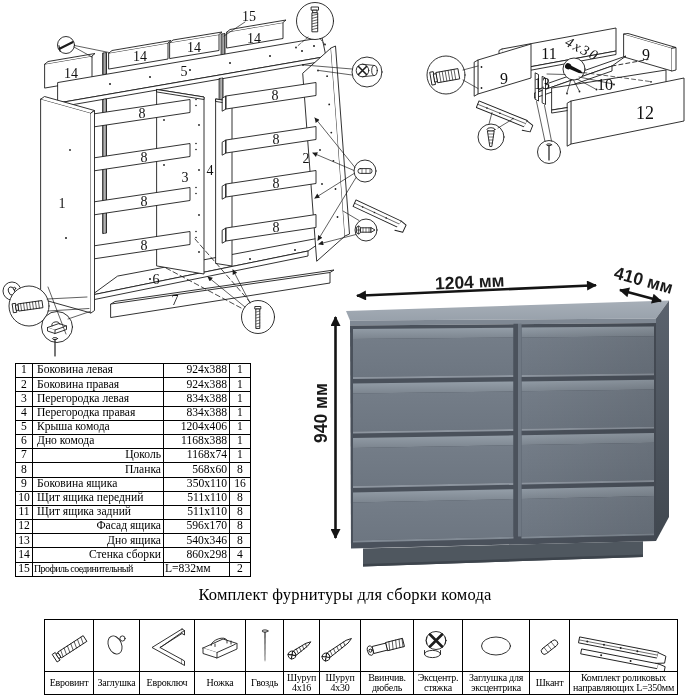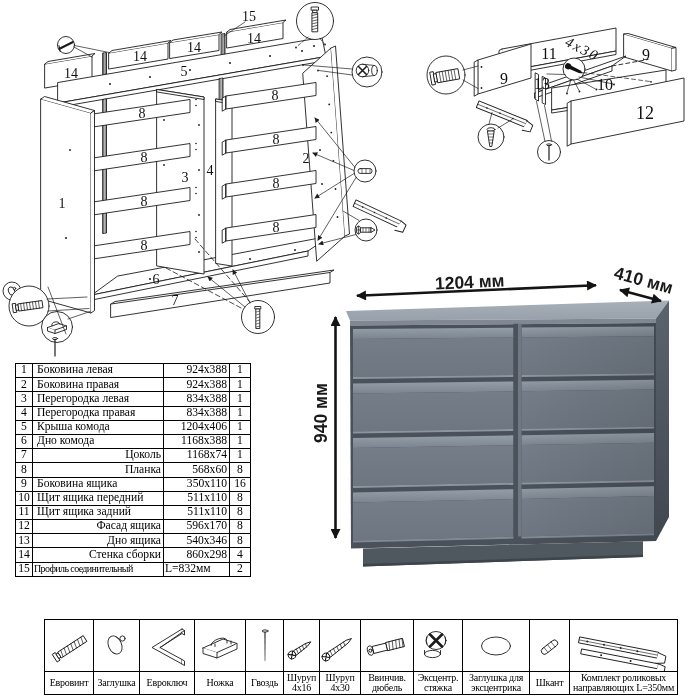--- a/index.html
+++ b/index.html
@@ -605,20 +605,21 @@
           <tr class="condensed">
             <td class="col-num">15</td>
             <td class="col-name">Профиль соединительный</td>
             <td class="col-size">L=832мм</td>
             <td class="col-qty">2</td>
           </tr>
         </tbody>
       </table>
 </div>
 
+<div id="hw-title">Комплект фурнитуры для сборки комода</div>
 <div id="hw-table">
   <table>
     <tbody>
       <tr class="icons" id="hw-icons">
             <td style="width: 48px;">
               <svg class="hwicon" width="46" height="48" viewBox="0 0 46 48" stroke="#1c1c1c" stroke-width="0.9" fill="#fff" stroke-linejoin="round" stroke-linecap="round">
                 <g transform="translate(9,36) rotate(-33)">
                   <rect x="0" y="-4.5" width="3.2" height="9"></rect>
                   <rect x="3.2" y="-2.6" width="2.6" height="5.2"></rect>
                   <rect x="5.8" y="-3.4" width="30" height="6.8"></rect>

